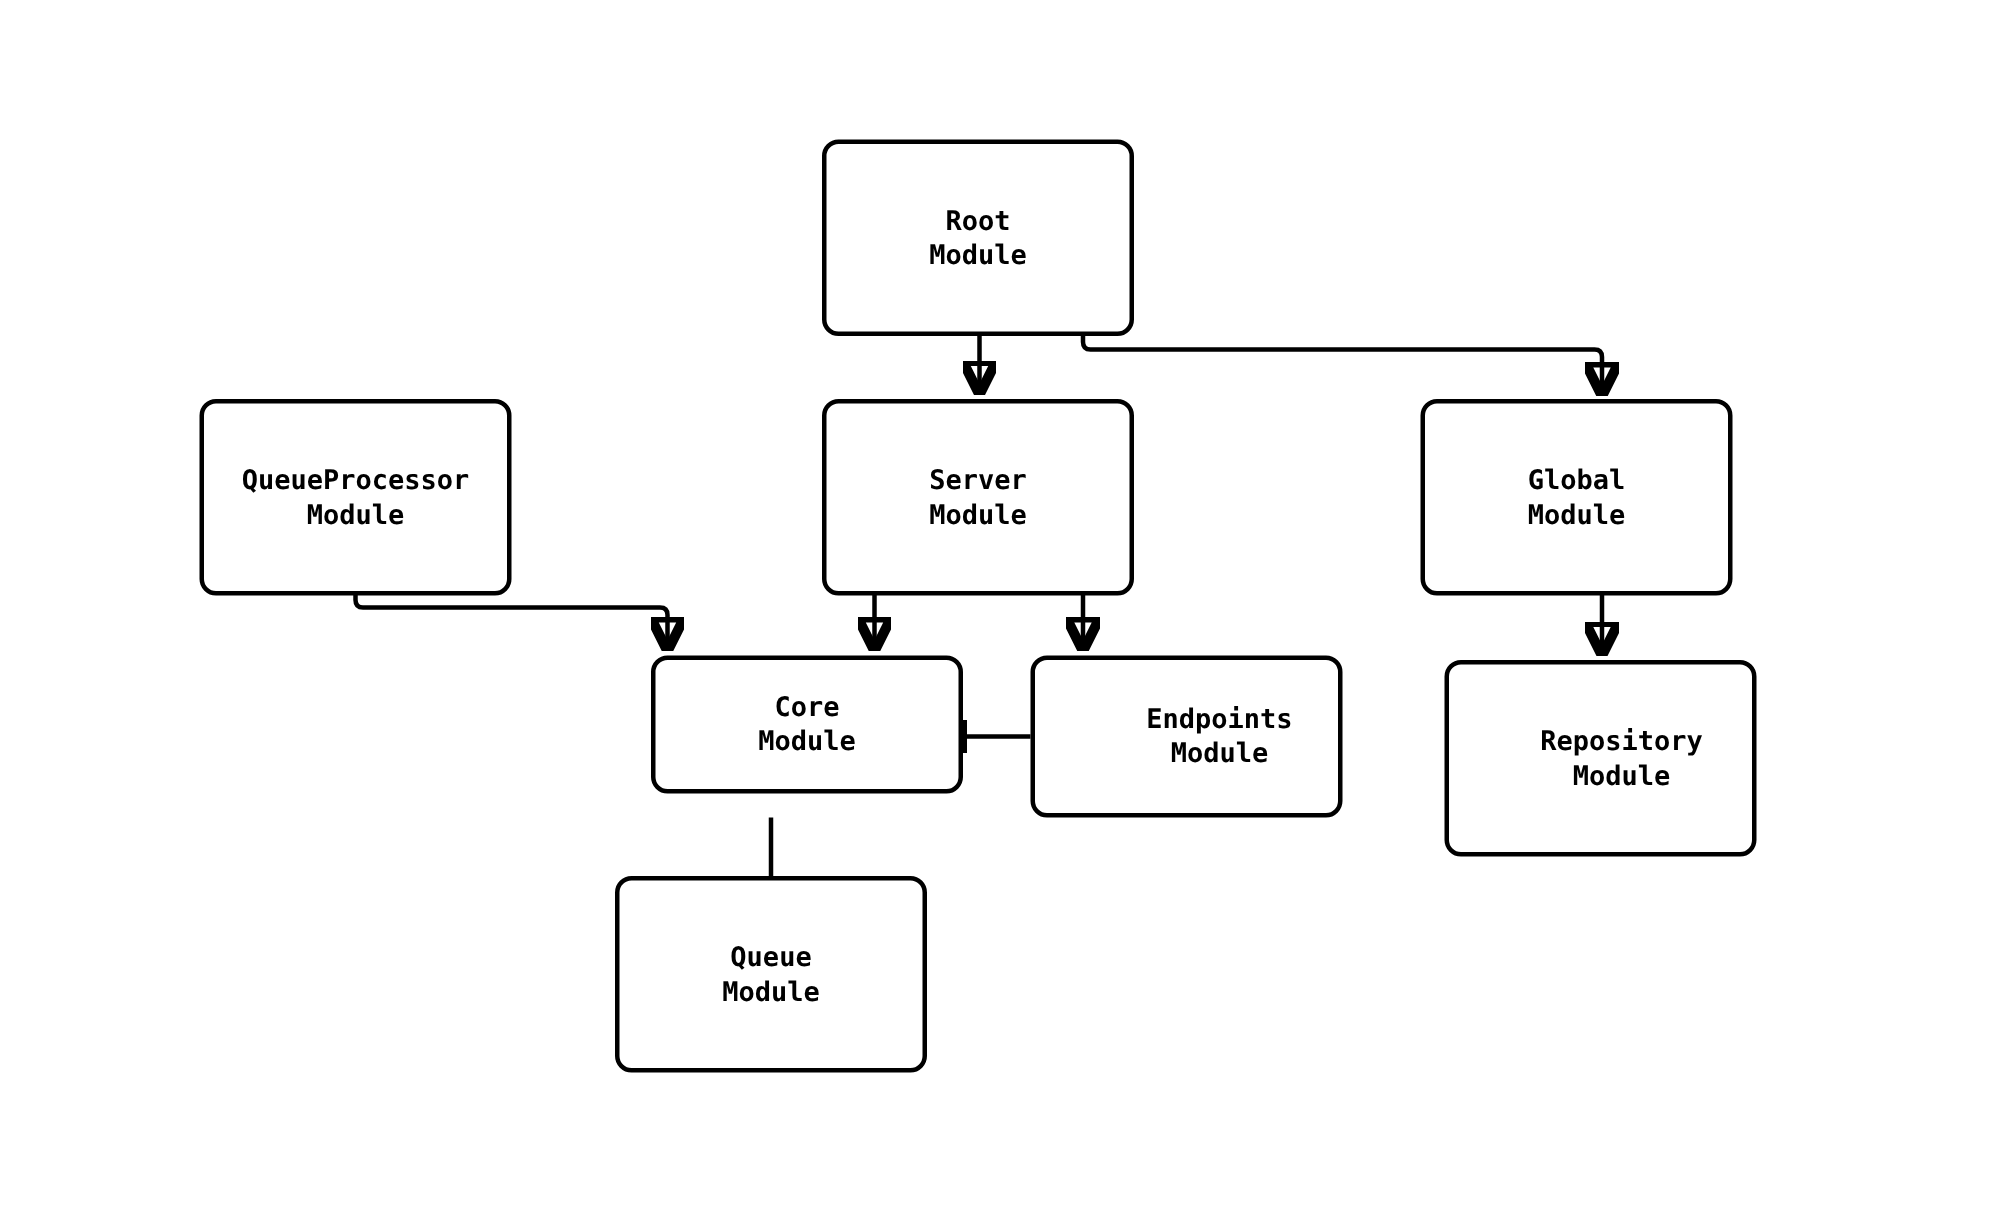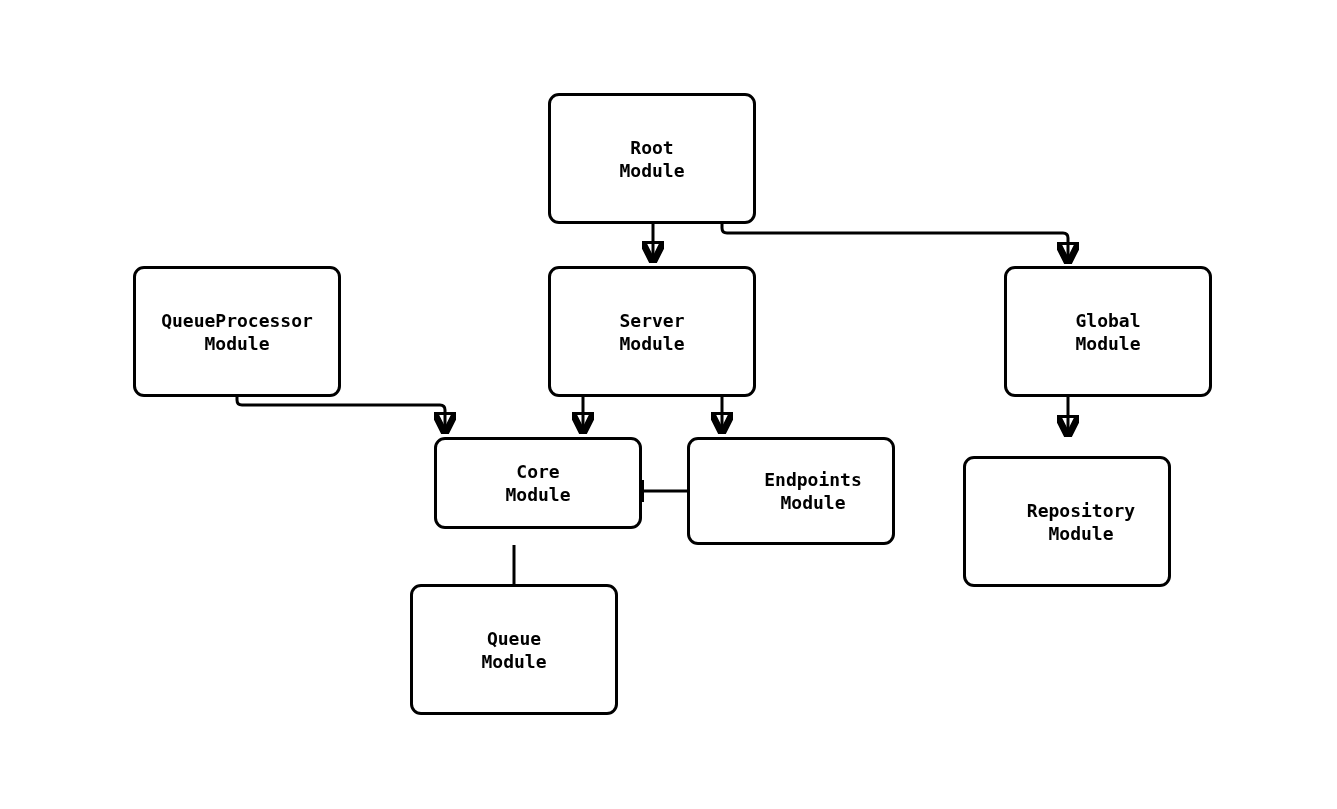--- a/index.html
+++ b/index.html
@@ -85,42 +85,42 @@
     </div>
   </div>
 
   <div class="node" style="left:548px; top:266px;">
     <div class="label">
       <span>Server</span>
       <span>Module</span>
     </div>
   </div>
 
-  <div class="node" style="left:1004px; top:266px;justify-content:center;">
+  <div class="node" style="left:947px; top:266px;justify-content:center;">
     <div class="label">
       <span>Global</span>
       <span>Module</span>
     </div>
   </div>
 
   <div class="node" style="left:434px; top:437px; height:92px;">
     <div class="label">
       <span>Core</span>
       <span>Module</span>
     </div>
   </div>
 
   <div class="node" style="left:687px; top:437px; height:108px;padding-left:44px;">
     <div class="label">
       <span>Endpoints</span>
       <span>Module</span>
     </div>
   </div>
 
-  <div class="node" style="left:963px; top:456px;padding-left:28px;">
+  <div class="node" style="left:963px; top:440px;padding-left:28px;">
     <div class="label">
       <span>Repository</span>
       <span>Module</span>
     </div>
   </div>
 
   <div class="node" style="left:410px; top:584px;">
     <div class="label">
       <span>Queue</span>
       <span>Module</span>

